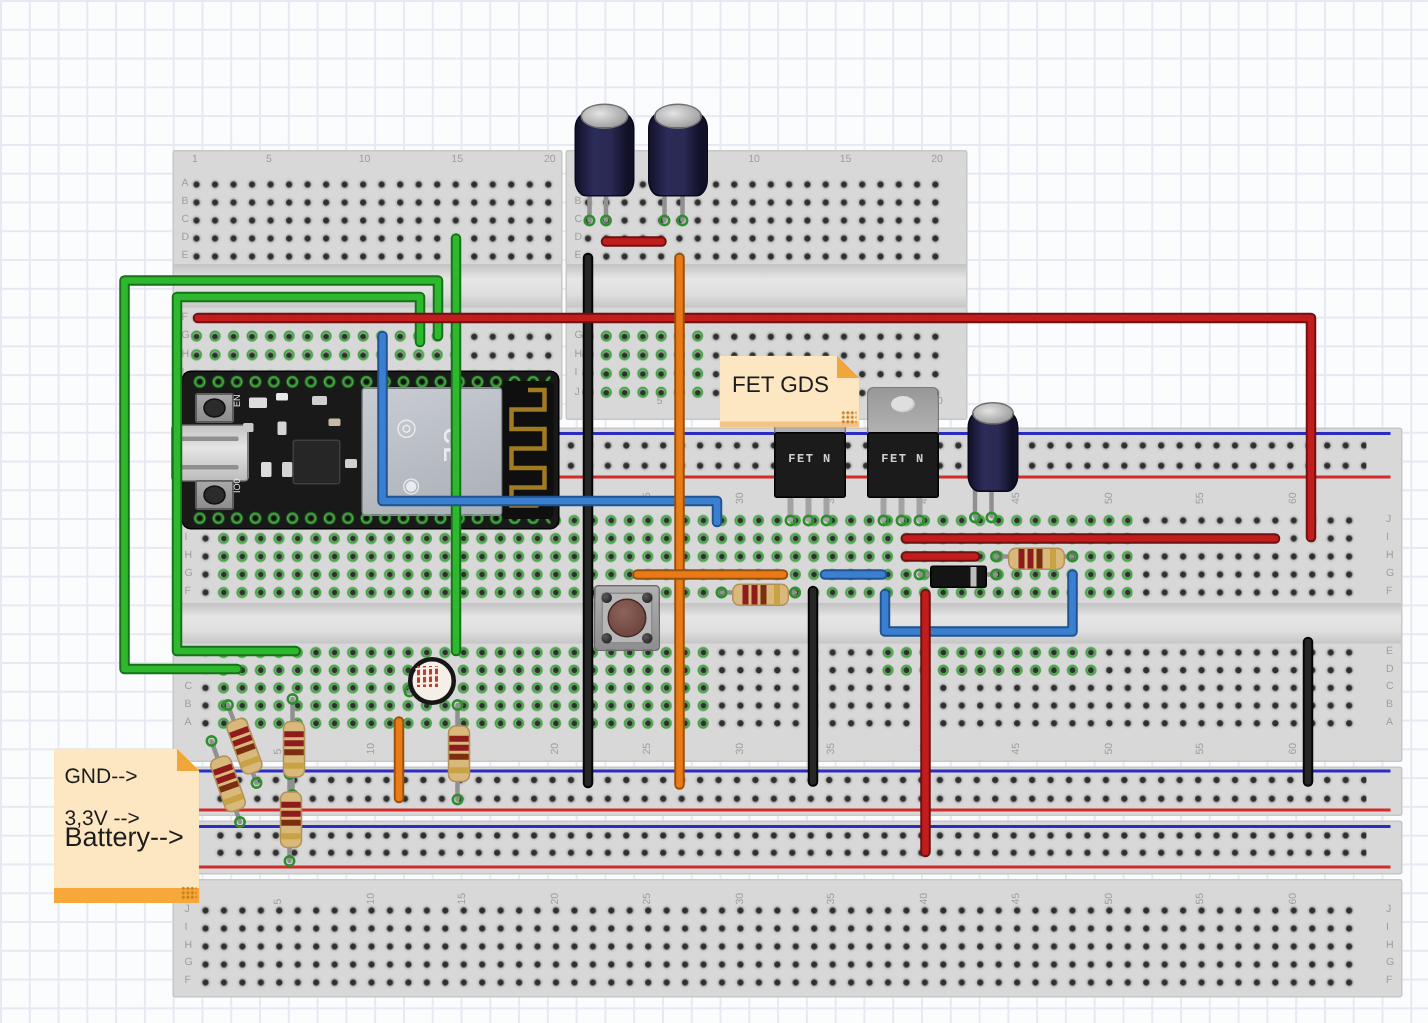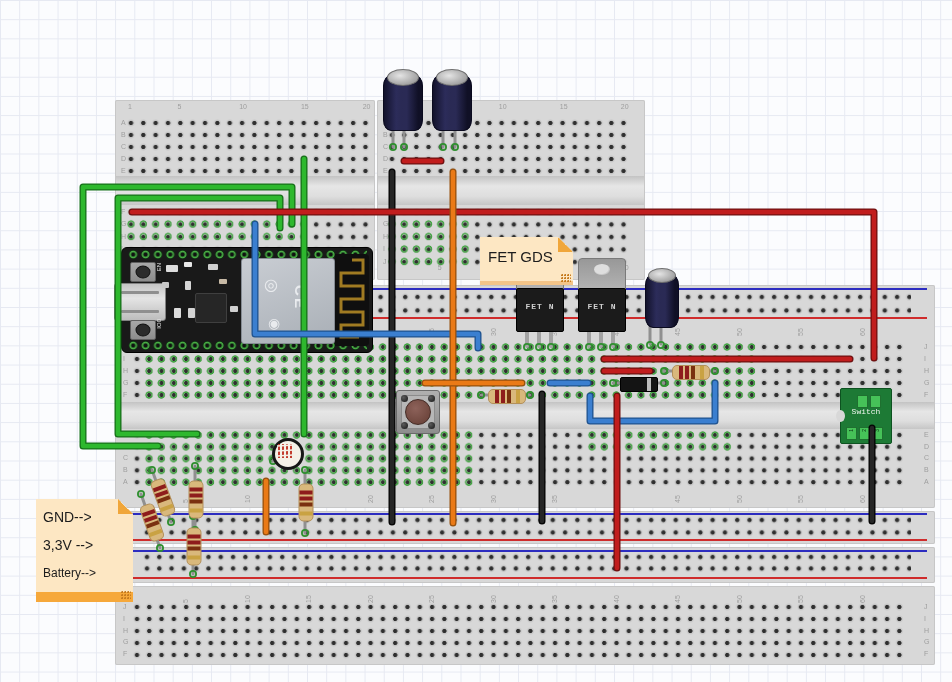--- a/index.html
+++ b/index.html
@@ -228,35 +228,20 @@
     <div class="bcap"></div>
   </div>
 
   <div class="comp ldr" style="left:272px;top:438px">
     <svg width="20" height="20" style="position:absolute;left:0;top:0">
       <path d="M4,3 L4,17 M8,3 L8,17 M12,3 L12,17 M16,3 L16,17" stroke="#c23b2e" stroke-width="2" fill="none"></path>
       <path d="M2,5 L18,4 M2,10 L18,9 M2,15 L18,14" stroke="#f4f0e7" stroke-width="1.4" fill="none"></path>
     </svg>
   </div>
 
-  <div class="comp switch" style="left:840px;top:388px">
-    <div class="notch"></div>
-    <div class="slab">Switch</div>
-    <div class="pad" style="left:16px;top:6px"></div>
-    <div class="pad" style="left:29px;top:6px"></div>
-    <div class="pad" style="left:5px;top:38px">
-        <span>1</span>
-      </div>
-    <div class="pad" style="left:18px;top:38px">
-        <span>2</span>
-      </div>
-    <div class="pad" style="left:31px;top:38px">
-        <span>3</span>
-      </div>
-  </div>
 
   <svg id="svg-wires" width="952" height="682">
       <polyline points="392,172 392,522" fill="none" stroke="#040404" stroke-width="7" stroke-linecap="round" stroke-linejoin="round"></polyline>
       <polyline points="392,172 392,522" fill="none" stroke="#262626" stroke-width="4.4" stroke-linecap="round" stroke-linejoin="round"></polyline>
       <polyline points="292,224 292,187 83,187 83,446 158,446" fill="none" stroke="#17701a" stroke-width="7" stroke-linecap="round" stroke-linejoin="round"></polyline>
       <polyline points="292,224 292,187 83,187 83,446 158,446" fill="none" stroke="#2eb82e" stroke-width="4.4" stroke-linecap="round" stroke-linejoin="round"></polyline>
       <polyline points="280,228 280,198 118,198 118,434 197,434" fill="none" stroke="#17701a" stroke-width="7" stroke-linecap="round" stroke-linejoin="round"></polyline>
       <polyline points="280,228 280,198 118,198 118,434 197,434" fill="none" stroke="#2eb82e" stroke-width="4.4" stroke-linecap="round" stroke-linejoin="round"></polyline>
       <polyline points="304,159 304,434" fill="none" stroke="#17701a" stroke-width="7" stroke-linecap="round" stroke-linejoin="round"></polyline>
       <polyline points="304,159 304,434" fill="none" stroke="#2eb82e" stroke-width="4.4" stroke-linecap="round" stroke-linejoin="round"></polyline>
@@ -290,21 +275,21 @@
 
   <div class="note" style="left:480px;top:237px;width:93px;height:48px">
     <div class="txt" style="left:8px;top:11px">FET GDS</div>
     <div class="bar" style="height:4px;background:#f3c488"></div>
     <div class="fold"></div>
     <div class="dots"></div>
   </div>
   <div class="note" style="left:36px;top:499px;width:97px;height:103px">
     <div class="txt" style="left:7px;top:10px;font-size:14px">GND--&gt;</div>
     <div class="txt" style="left:7px;top:38px;font-size:14px">3,3V --&gt;</div>
-    <div class="txt" style="left:7px;top:67px;font-size:12px">Battery--&gt;</div>
+    <div class="txt" style="left:7px;top:49px;font-size:18px">Battery--&gt;</div>
     <div class="bar" style="height:10px"></div>
     <div class="fold"></div>
     <div class="dots"></div>
   </div>
 <div class="holes" style="left:125px;top:117px;width:248px;height:60px;background-size:12.35px 12px"></div>
     <div class="holes" style="left:125px;top:206px;width:248px;height:63px;background-size:12.35px 12.5px"></div>
     <div class="holes" style="left:386px;top:117px;width:245px;height:60px;background-size:12.2px 12px"></div>
     <div class="holes" style="left:386px;top:206px;width:245px;height:63px;background-size:12.2px 12.5px"></div>
     <div class="holes" style="left:141px;top:291px;width:770px;height:27px;background-size:12.3px 13.5px"></div>
     <div class="holes" style="left:131px;top:341px;width:776px;height:61px;background-size:12.3px 12px"></div>

